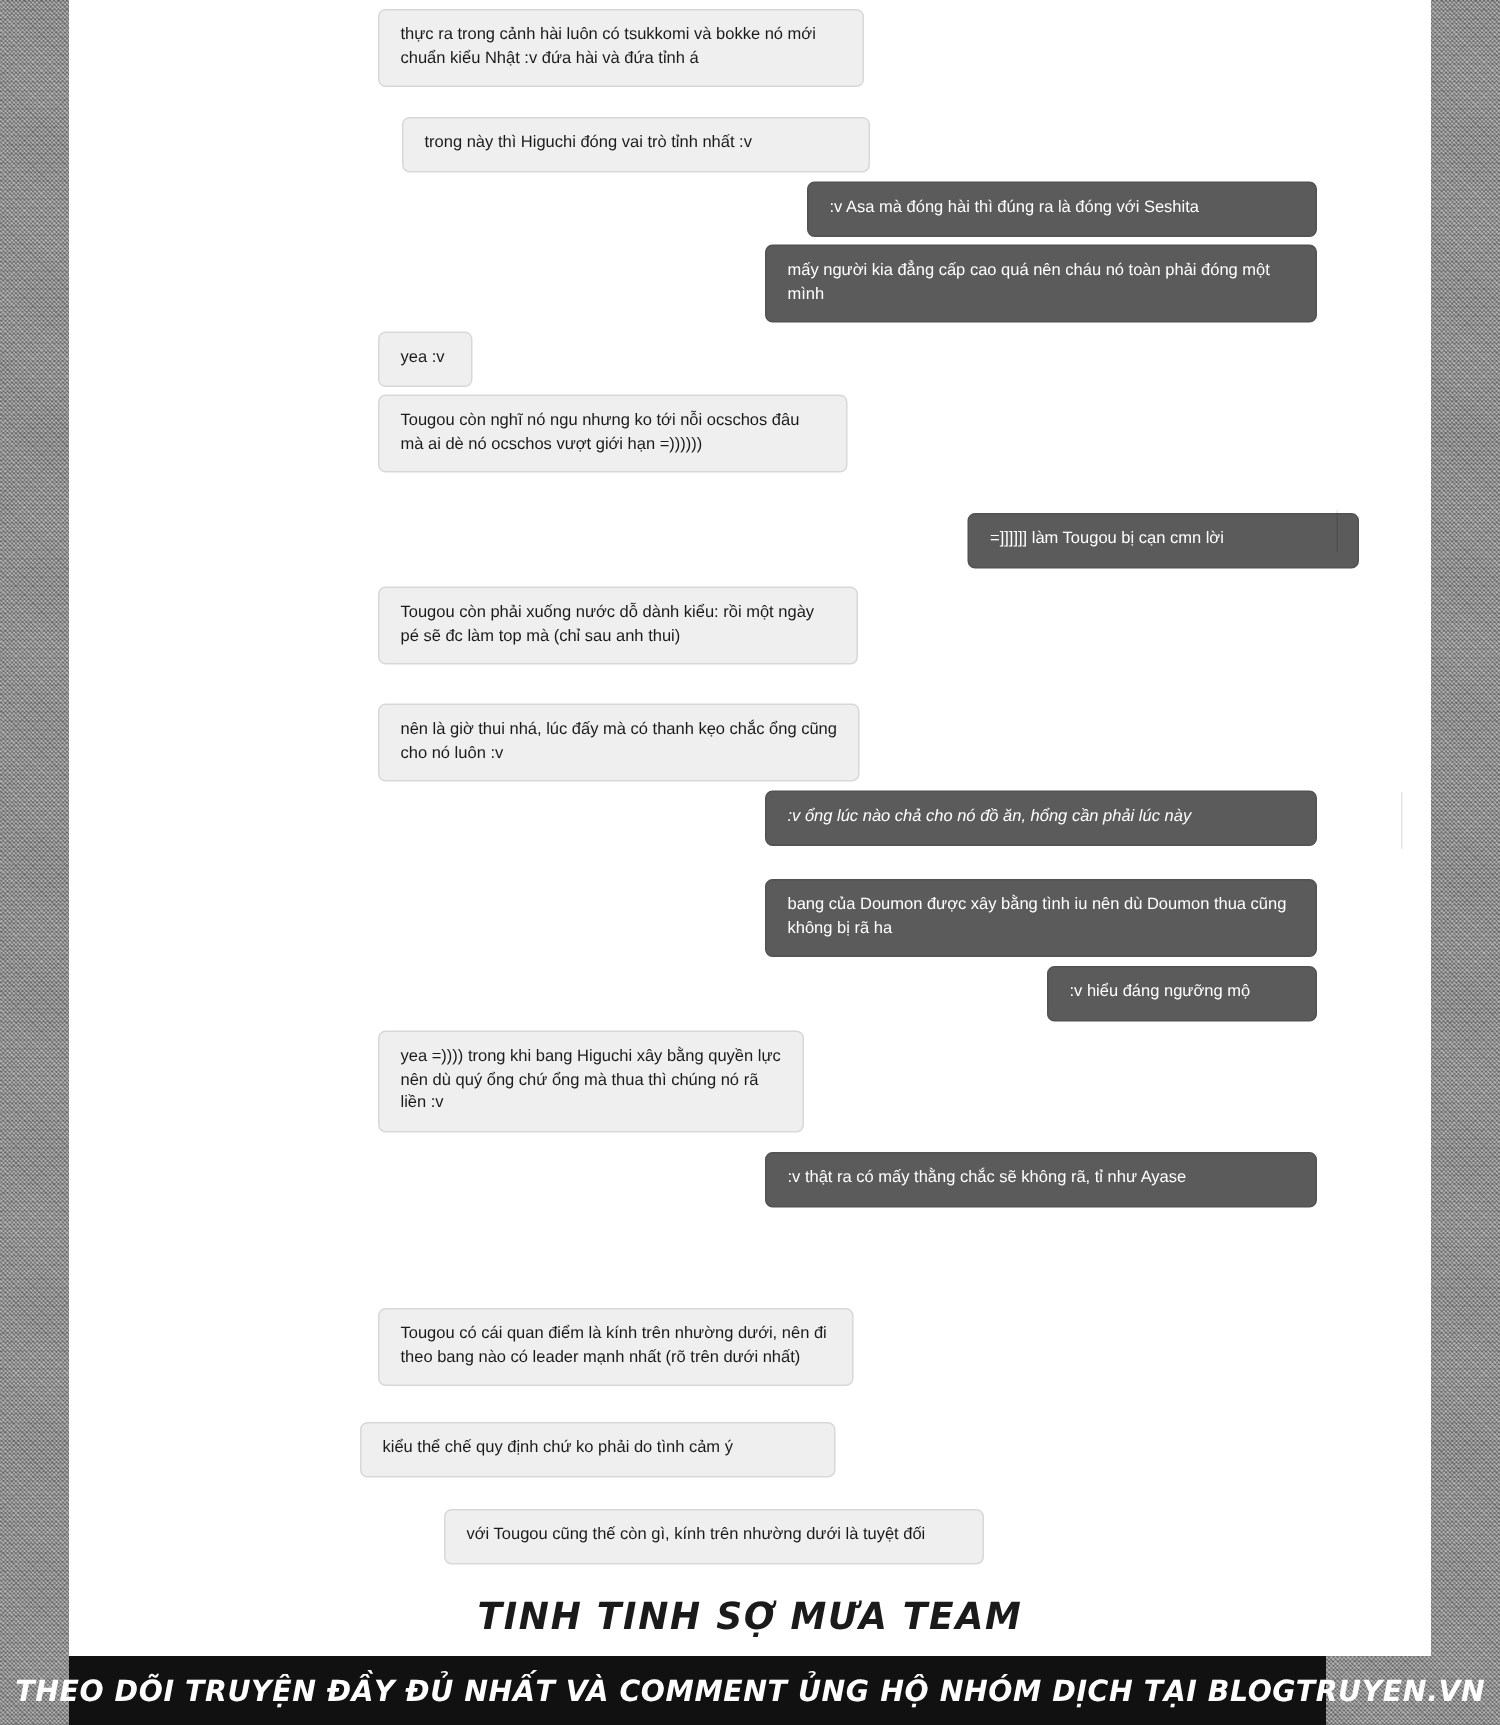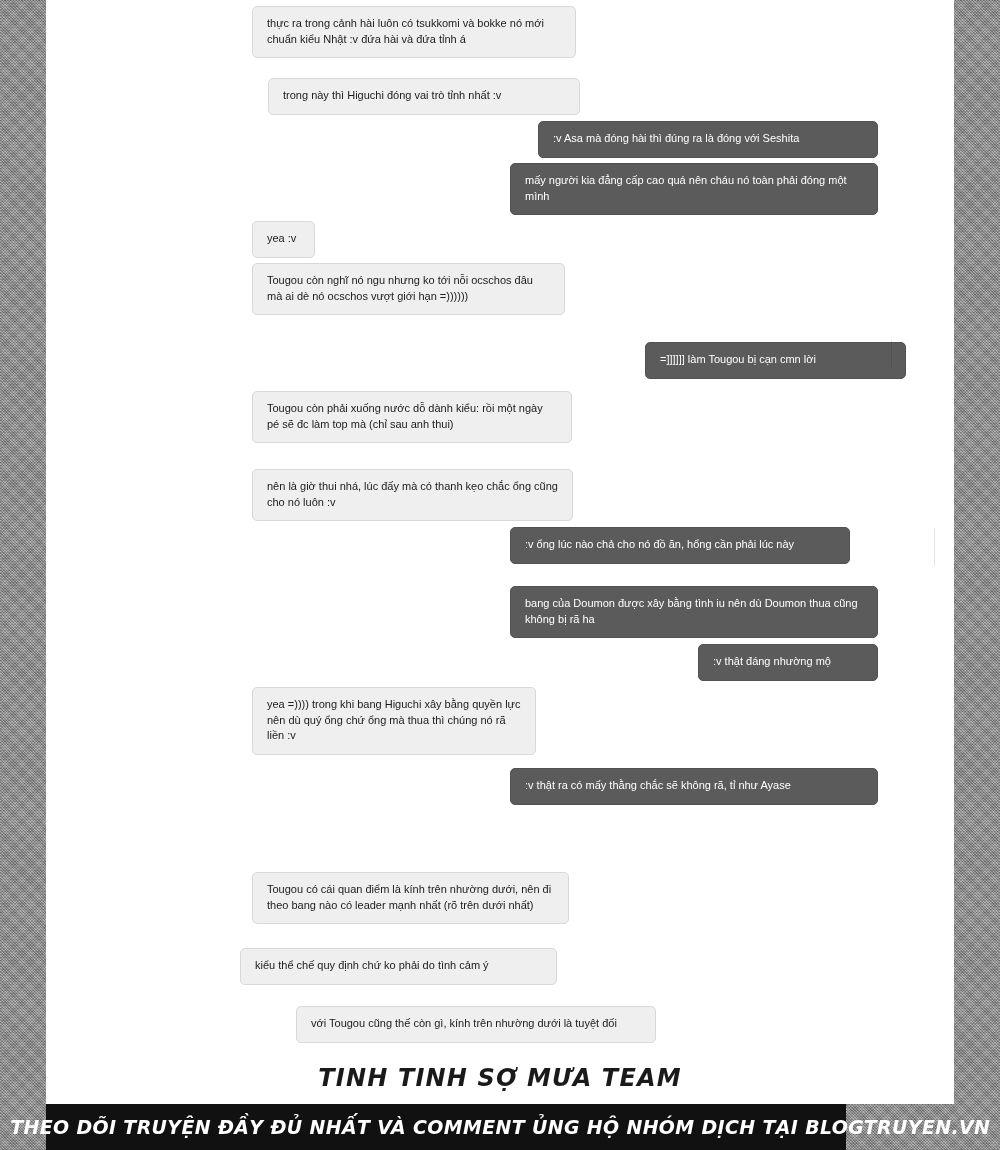--- a/index.html
+++ b/index.html
@@ -64,20 +64,21 @@
     width: 1px;
   }
   .footer {
     position: absolute;
     left: 46px;
     top: 1058px;
     width: 800px;
     height: 92px;
     background: #111111;
     color: #ffffff;
+    padding-left: 38px;
   }
   .footer-white-strip {
     position: absolute;
     left: 0;
     top: 0;
     width: 908px;
     height: 46px;
     background: #ffffff;
   }
   .team-name {
@@ -131,23 +132,23 @@
     <div class="bubbles" id="bubbles">
         <div class="bubble left" style="left: 206px; top: 6px; width: 324px;">thực ra trong cảnh hài luôn có tsukkomi và bokke nó mới chuẩn kiểu Nhật :v đứa hài và đứa tỉnh á</div>
         <div class="bubble left" style="left: 206px; top: 78px; width: 312px; margin-left: 16px;">trong này thì Higuchi đóng vai trò tỉnh nhất :v</div>
         <div class="bubble right" style="left: 464px; top: 163px; width: 368px;">mấy người kia đẳng cấp cao quá nên cháu nó toàn phải đóng một mình</div>
         <div class="bubble right" style="left: 492px; top: 121px; width: 340px;">:v Asa mà đóng hài thì đúng ra là đóng với Seshita</div>
         <div class="bubble left" style="left: 206px; top: 221px; width: 63px;">yea :v</div>
         <div class="bubble left" style="left: 206px; top: 263px; width: 313px;">Tougou còn nghĩ nó ngu nhưng ko tới nỗi ocschos đâu mà ai dè nó ocschos vượt giới hạn =))))))</div>
         <div class="bubble right" style="left: 599px; top: 342px; width: 261px;">=]]]]]] làm Tougou bị cạn cmn lời</div>
         <div class="bubble left" style="left: 206px; top: 391px; width: 320px;">Tougou còn phải xuống nước dỗ dành kiểu: rồi một ngày pé sẽ đc làm top mà (chỉ sau anh thui)</div>
         <div class="bubble left" style="left: 206px; top: 469px; width: 321px;">nên là giờ thui nhá, lúc đấy mà có thanh kẹo chắc ổng cũng cho nó luôn :v</div>
-        <div class="bubble right" style="left: 464px; top: 527px; width: 340px;">:v ổng lúc nào chả cho nó đồ ăn, hổng cần phải lúc này</div>
+        <div class="bubble right" style="left: 464px; top: 527px; width: 368px; font-style: italic;">:v ổng lúc nào chả cho nó đồ ăn, hổng cần phải lúc này</div>
         <div class="bubble right" style="left: 464px; top: 586px; width: 368px;">bang của Doumon được xây bằng tình iu nên dù Doumon thua cũng không bị rã ha</div>
-        <div class="bubble right" style="left: 652px; top: 644px; width: 180px;">:v thật đáng nhường mộ</div>
+        <div class="bubble right" style="left: 652px; top: 644px; width: 180px;">:v hiểu đáng ngưỡng mộ</div>
         <div class="bubble left" style="left: 206px; top: 687px; width: 284px;">yea =)))) trong khi bang Higuchi xây bằng quyền lực nên dù quý ổng chứ ổng mà thua thì chúng nó rã liền :v</div>
         <div class="bubble right" style="left: 464px; top: 768px; width: 368px;">:v thật ra có mấy thằng chắc sẽ không rã, tỉ như Ayase</div>
         <div class="bubble left" style="left: 206px; top: 872px; width: 317px;">Tougou có cái quan điểm là kính trên nhường dưới, nên đi theo bang nào có leader mạnh nhất (rõ trên dưới nhất)</div>
         <div class="bubble left" style="left: 194px; top: 948px; width: 317px;">kiểu thể chế quy định chứ ko phải do tình cảm ý</div>
         <div class="bubble left" style="left: 206px; top: 1006px; width: 360px; margin-left: 44px;">với Tougou cũng thế còn gì, kính trên nhường dưới là tuyệt đối</div>
       </div>
     <div class="seam" style="left:845px; top:340px; height:28px;"></div>
     <div class="seam" style="left:888px; top:528px; height:38px;"></div>
   </div>
 

